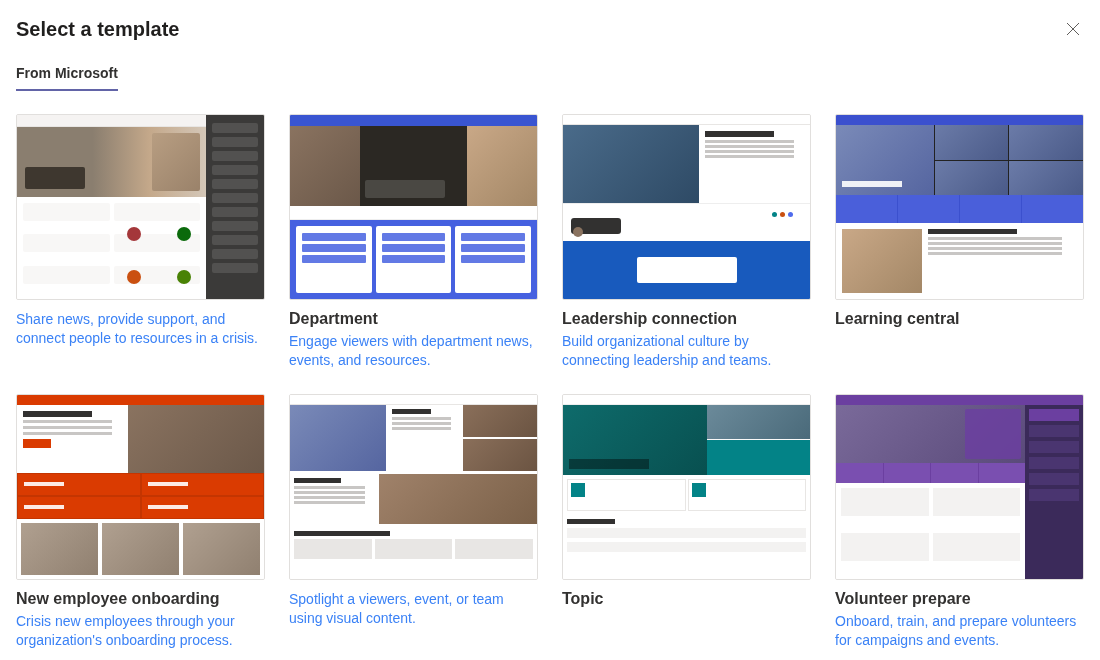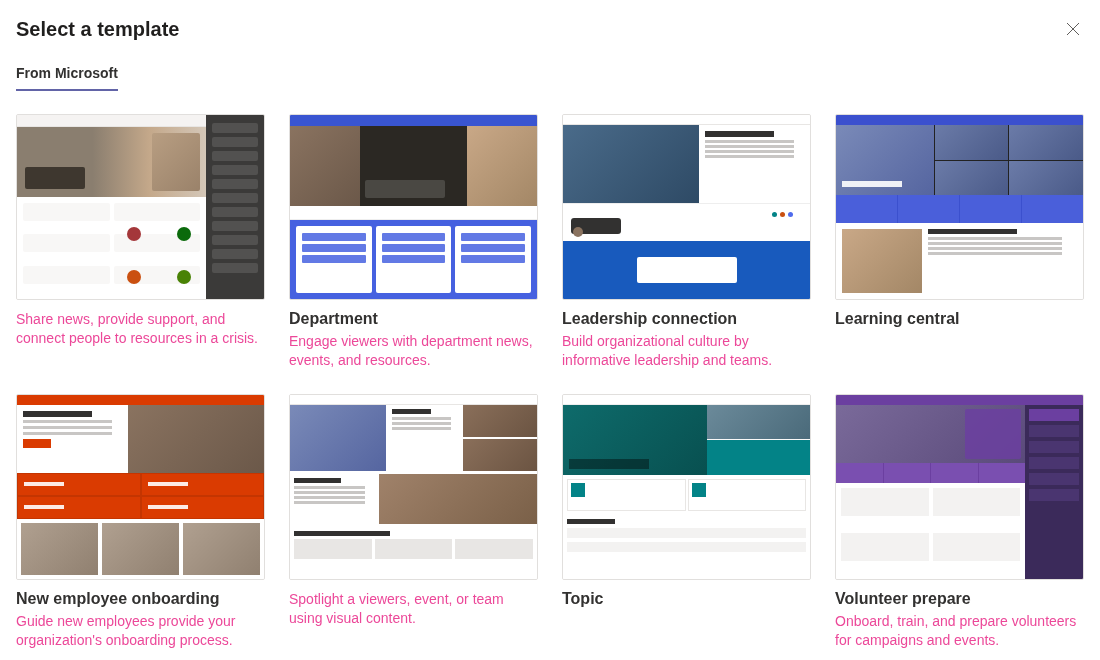--- a/index.html
+++ b/index.html
@@ -86,21 +86,21 @@
       margin-bottom: 10px;
     }
     .card-title {
       font-size: 16px;
       font-weight: 600;
       color: #323130;
       margin-bottom: 4px;
     }
     .card-desc {
       font-size: 14px;
-      color: #ec4899;
+      color: #3b82f6;
       line-height: 1.35;
     }
     
     .mock {
       position: absolute;
       inset: 0;
       font-size: 3px;
       line-height: 1;
     }
     
@@ -332,21 +332,21 @@
           </div>
         <div class="mid">
             <div class="pill"></div>
             <div class="dots"></div>
             <div class="avatar"></div>
           </div>
         <div class="foot"></div>
       </div>
     </div>
     <div class="card-title">Leadership connection</div>
-    <div class="card-desc">Build organizational culture by informative leadership and teams.</div>
+    <div class="card-desc">Build organizational culture by connecting leadership and teams.</div>
   </div>
 
   <div class="card">
     <div class="thumb">
       <div class="mock mock-learn">
         <div class="nav"></div>
         <div class="hero">
             <div></div>
             <div></div>
             <div></div>
@@ -389,21 +389,21 @@
             <div></div>
           </div>
         <div class="foot">
             <div></div>
             <div></div>
             <div></div>
           </div>
       </div>
     </div>
     <div class="card-title">New employee onboarding</div>
-    <div class="card-desc">Guide new employees provide your organization's onboarding process.</div>
+    <div class="card-desc">Crisis new employees through your organization's onboarding process.</div>
   </div>
 
   <div class="card">
     <div class="thumb">
       <div class="mock mock-showcase">
         <div class="nav"></div>
         <div class="top">
             <div></div>
             <div></div>
             <div></div>

